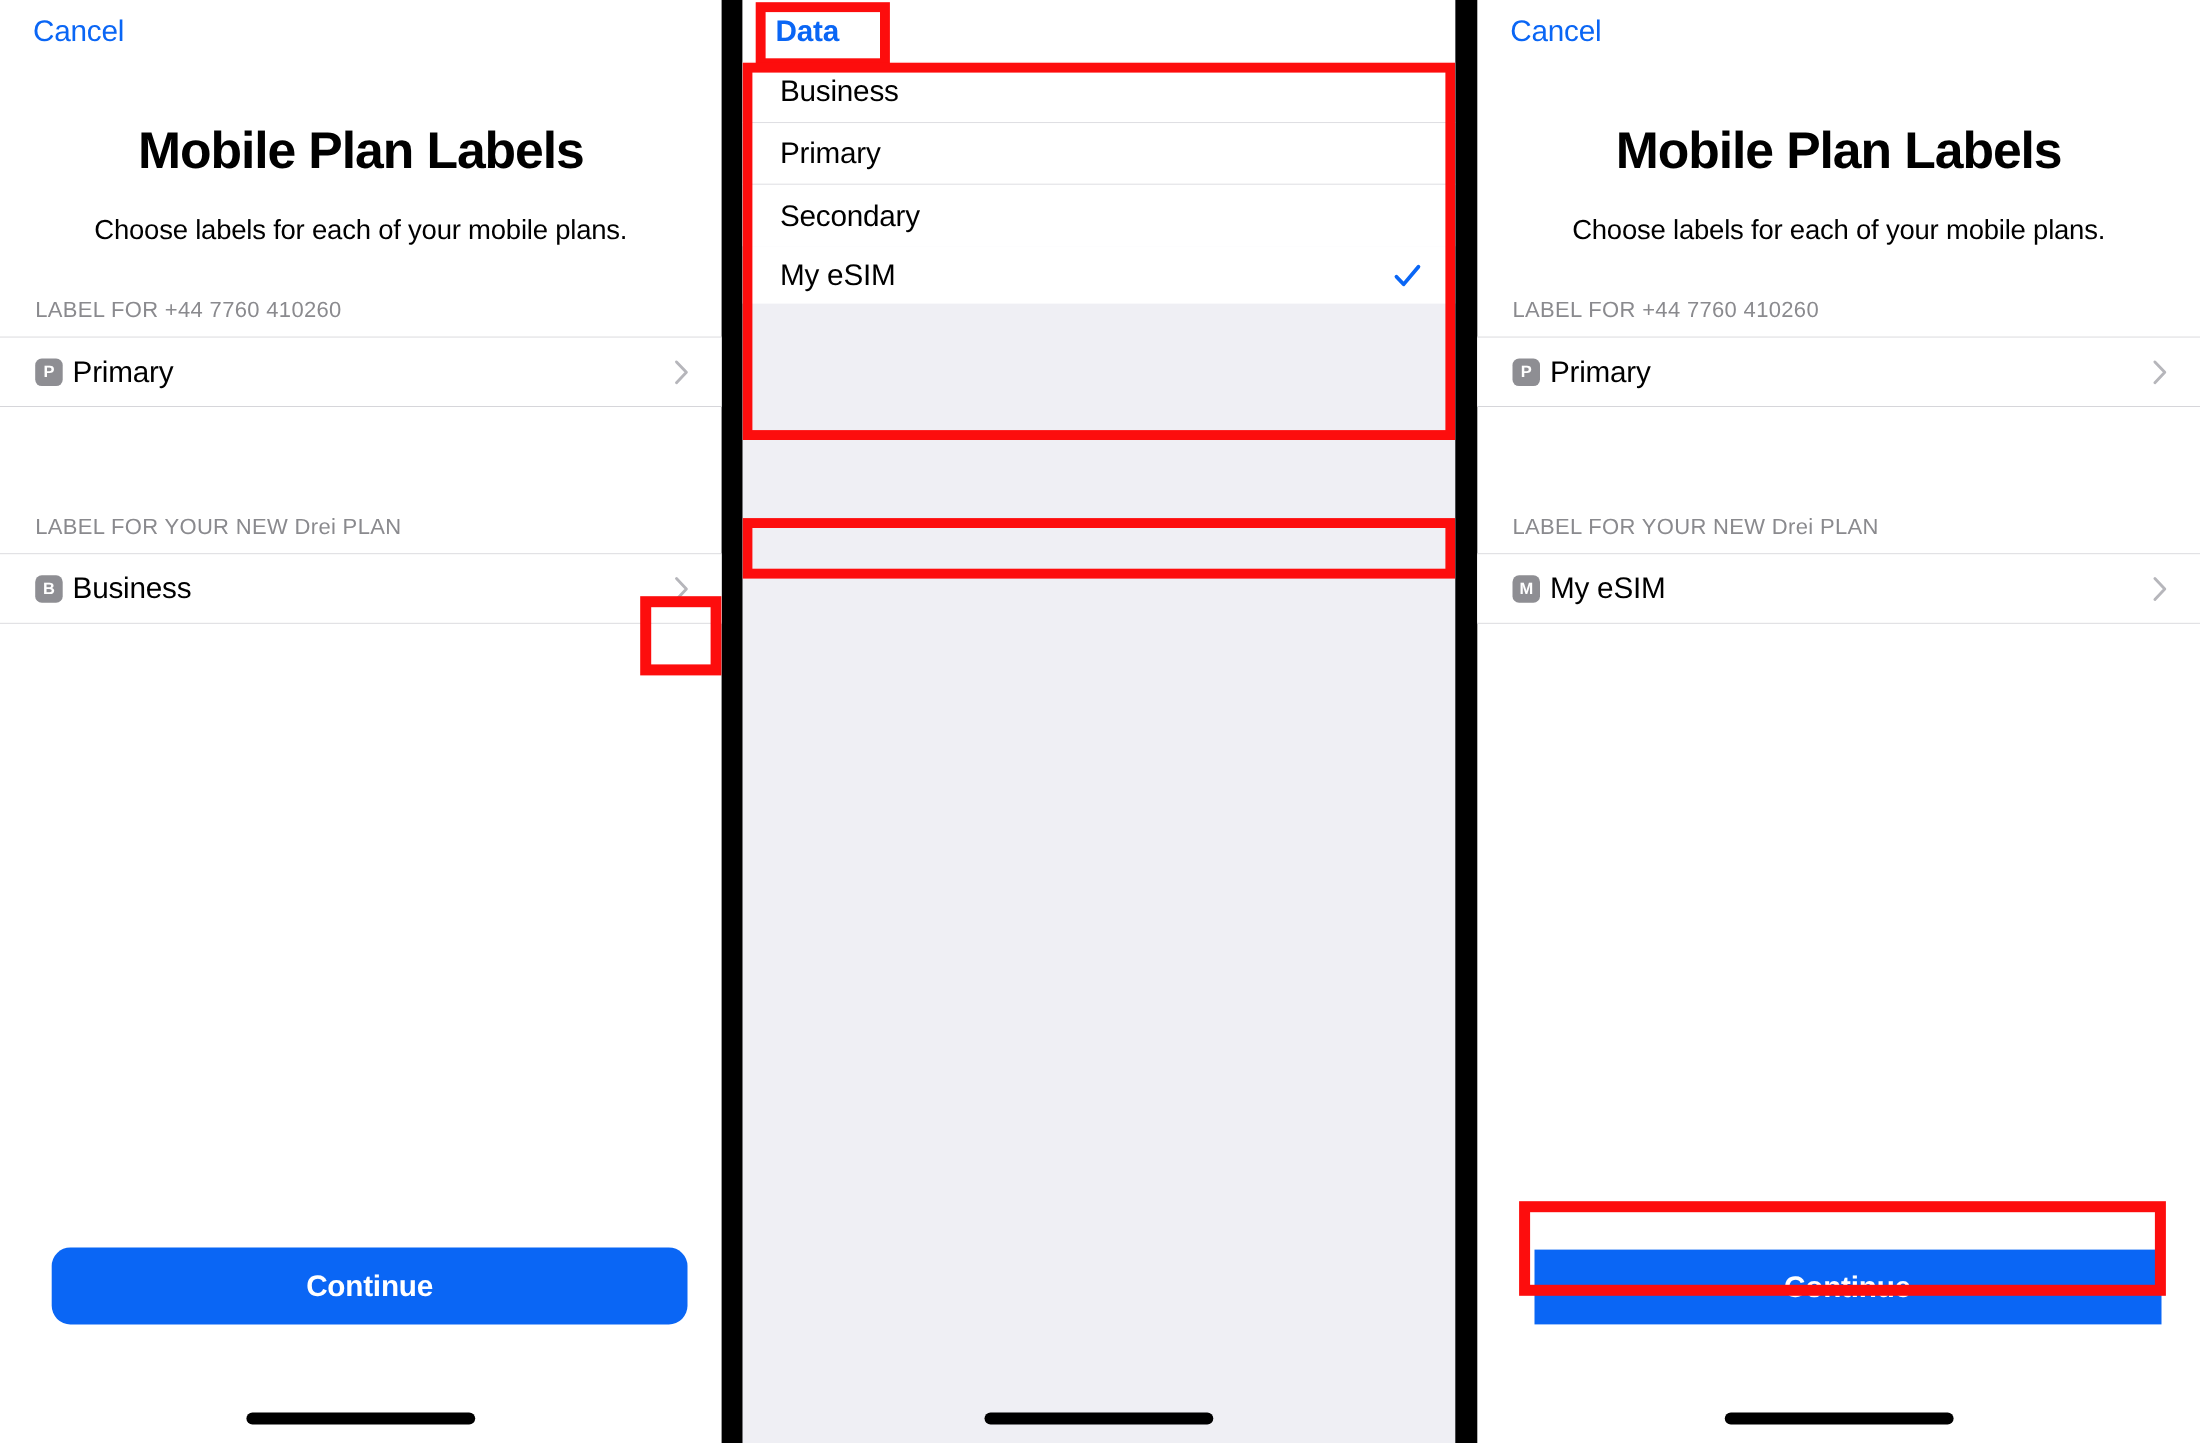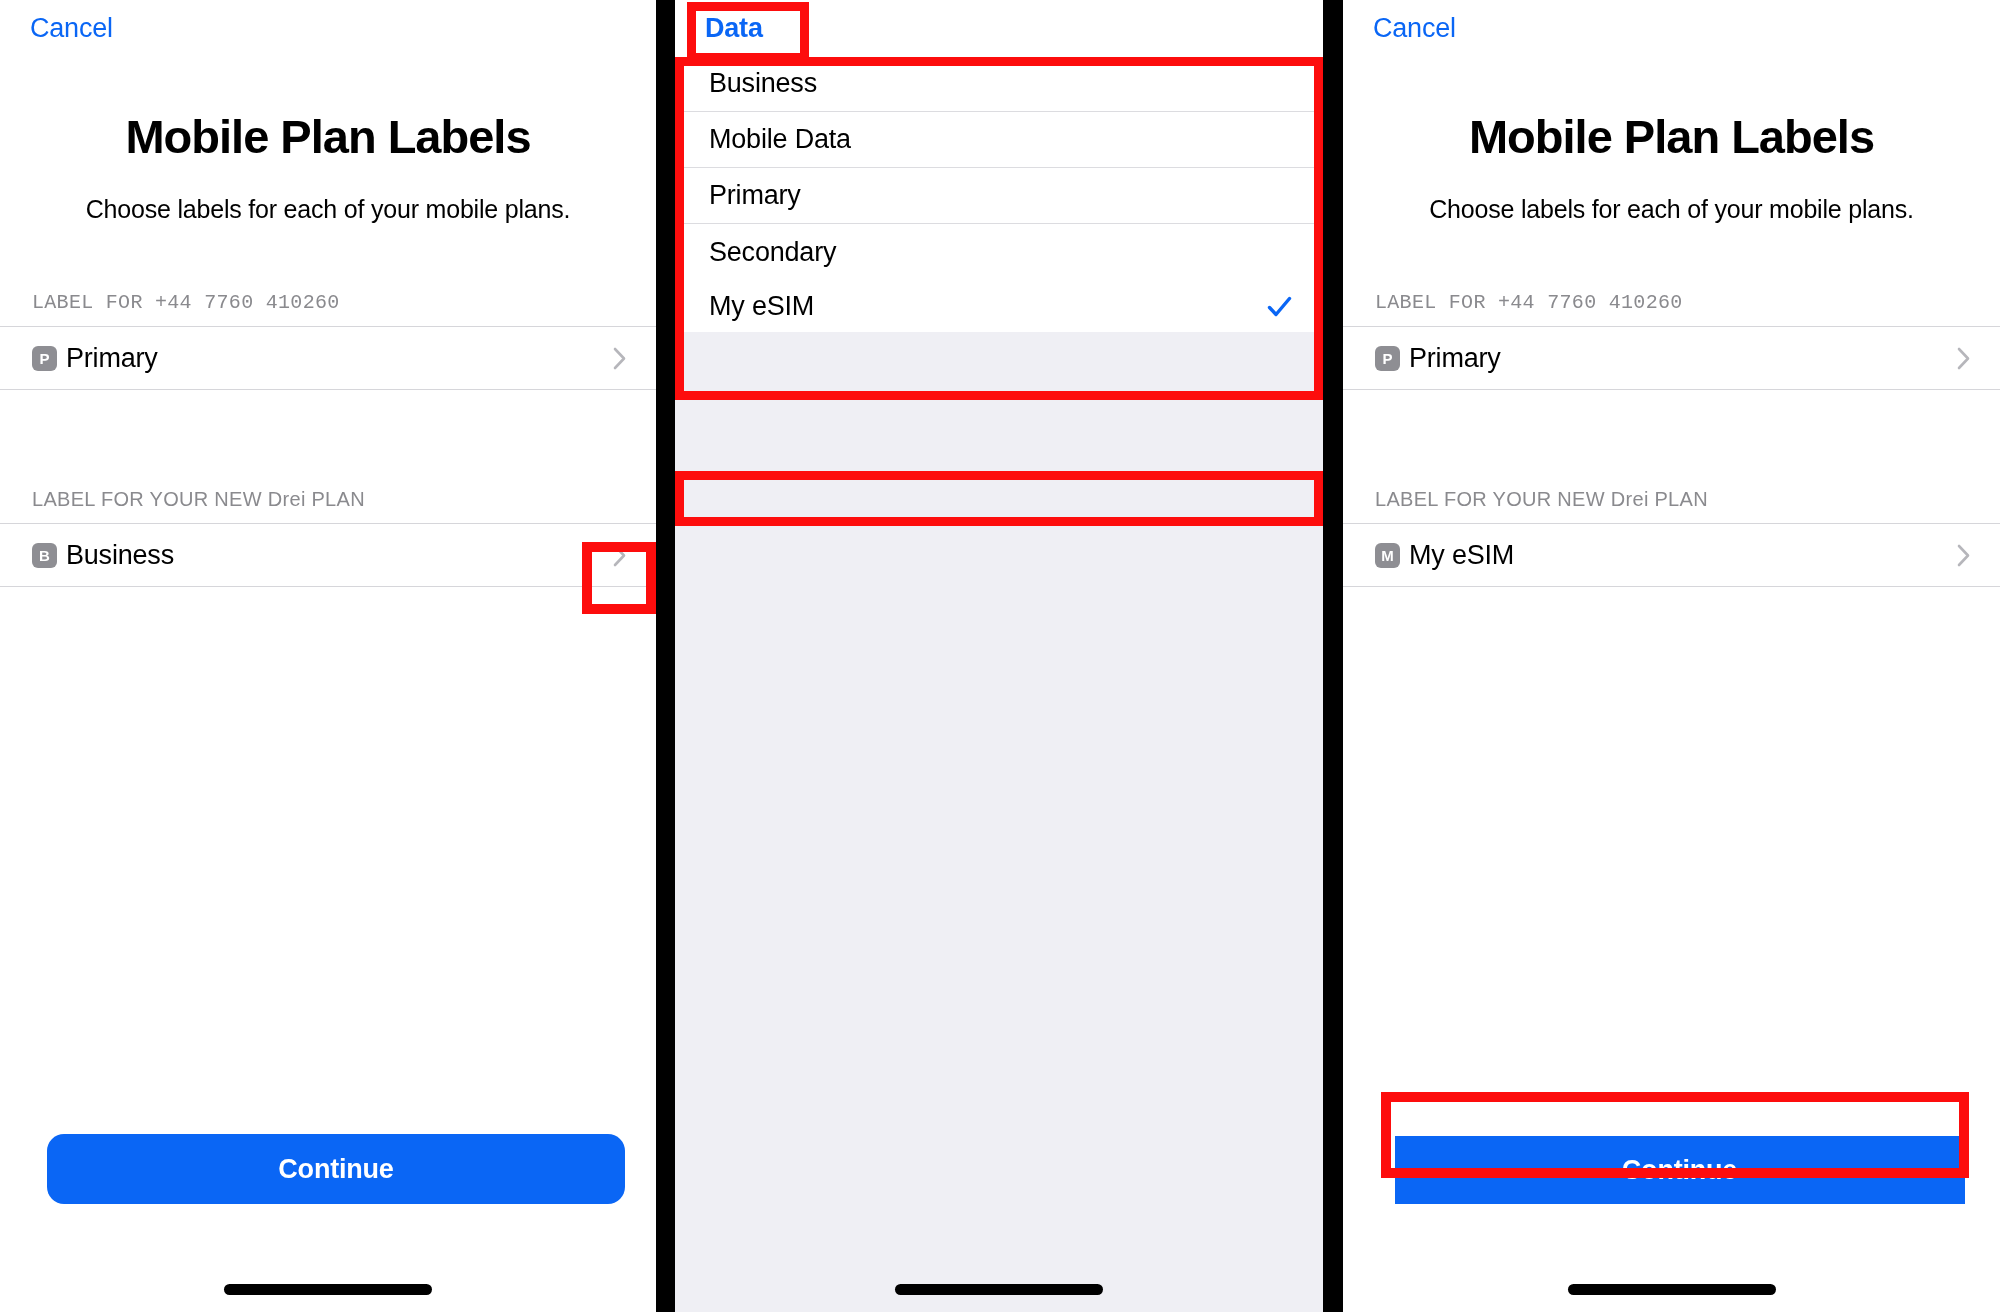--- a/index.html
+++ b/index.html
@@ -74,21 +74,21 @@
     letter-spacing: -0.2px;
   }
 
   
   .section-header {
     color: #8a8a8e;
     font-size: 20px;
     letter-spacing: 0.3px;
     padding-left: 32px;
   }
-  .sec1 { margin-top: 67px; font-family: Liberation Mono, monospace; }
+  .sec1 { margin-top: 47px; }
   .sec2 { margin-top: 98px; }
 
   
   .list-block {
     background: #fff;
     border-top: 1.5px solid #d6d6da;
     border-bottom: 1.5px solid #d6d6da;
   }
   .row {
     height: 62px;
@@ -271,23 +271,20 @@
 
     <div class="navbar" style="background:#fff">
       <button class="nav-action bold">Data</button>
     </div>
 
     <div class="opt-list">
       <div class="opt-row">
         <span class="opt-label">Business</span>
       </div>
       <div class="opt-row">
-        <span class="opt-label">Mobile Data</span>
-      </div>
-      <div class="opt-row">
         <span class="opt-label">Primary</span>
       </div>
       <div class="opt-row">
         <span class="opt-label">Secondary</span>
       </div>
     </div>
 
 
     <div class="custom-row">
       <span class="opt-label">My eSIM</span>

